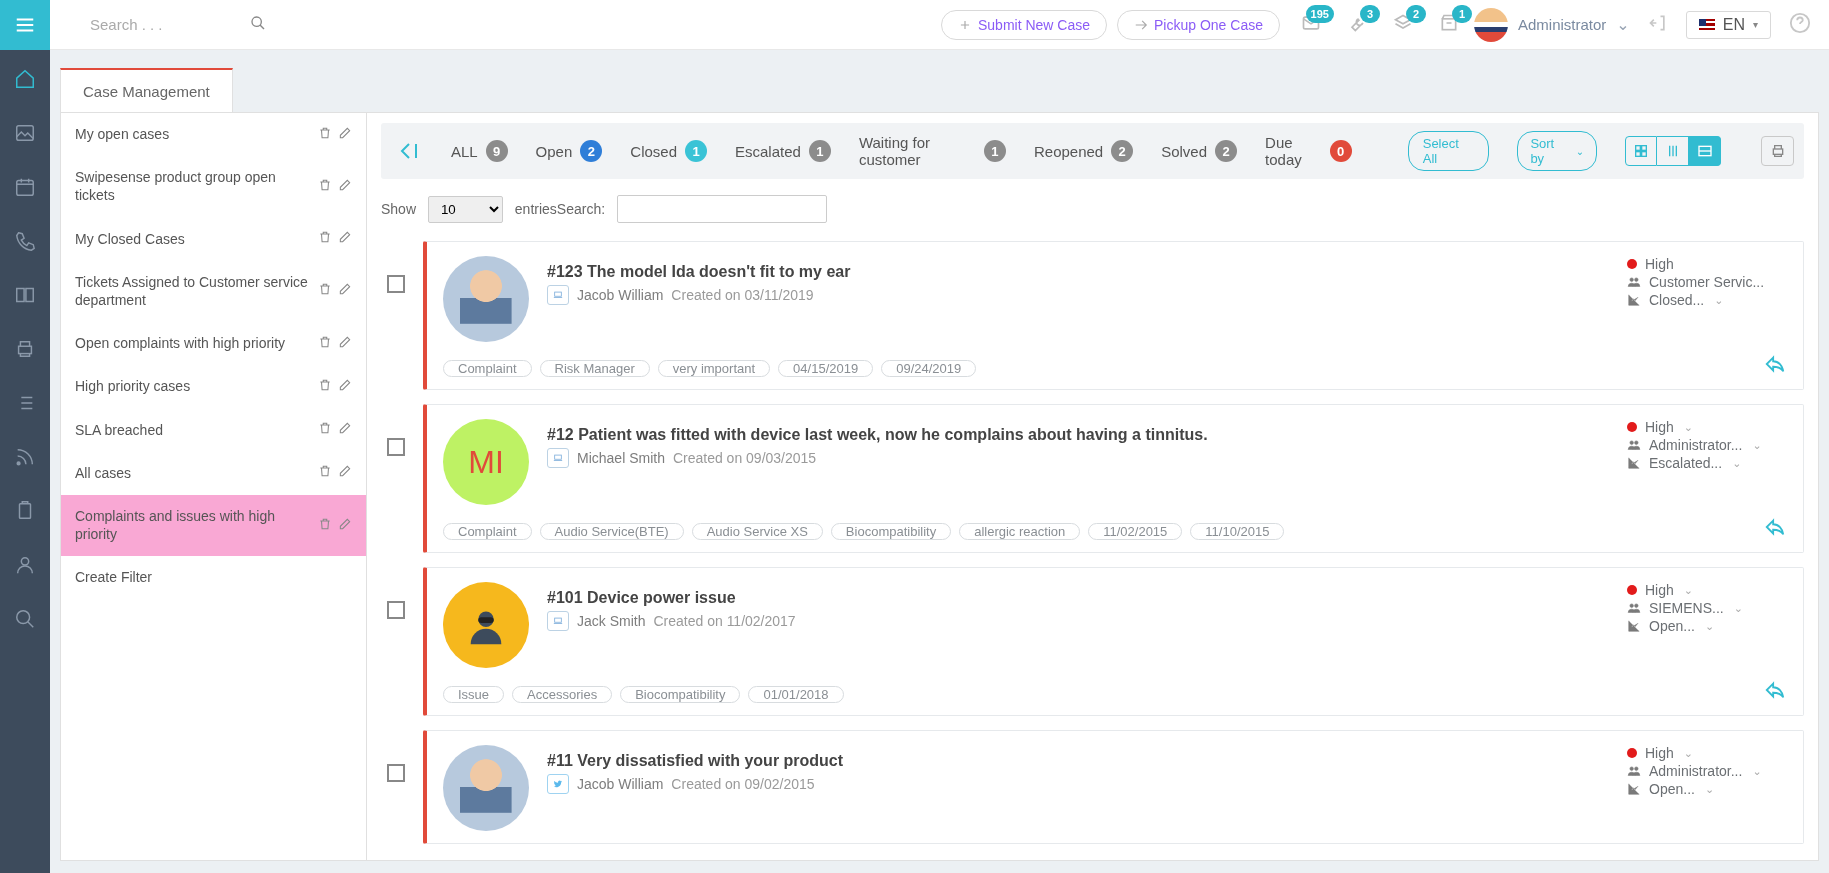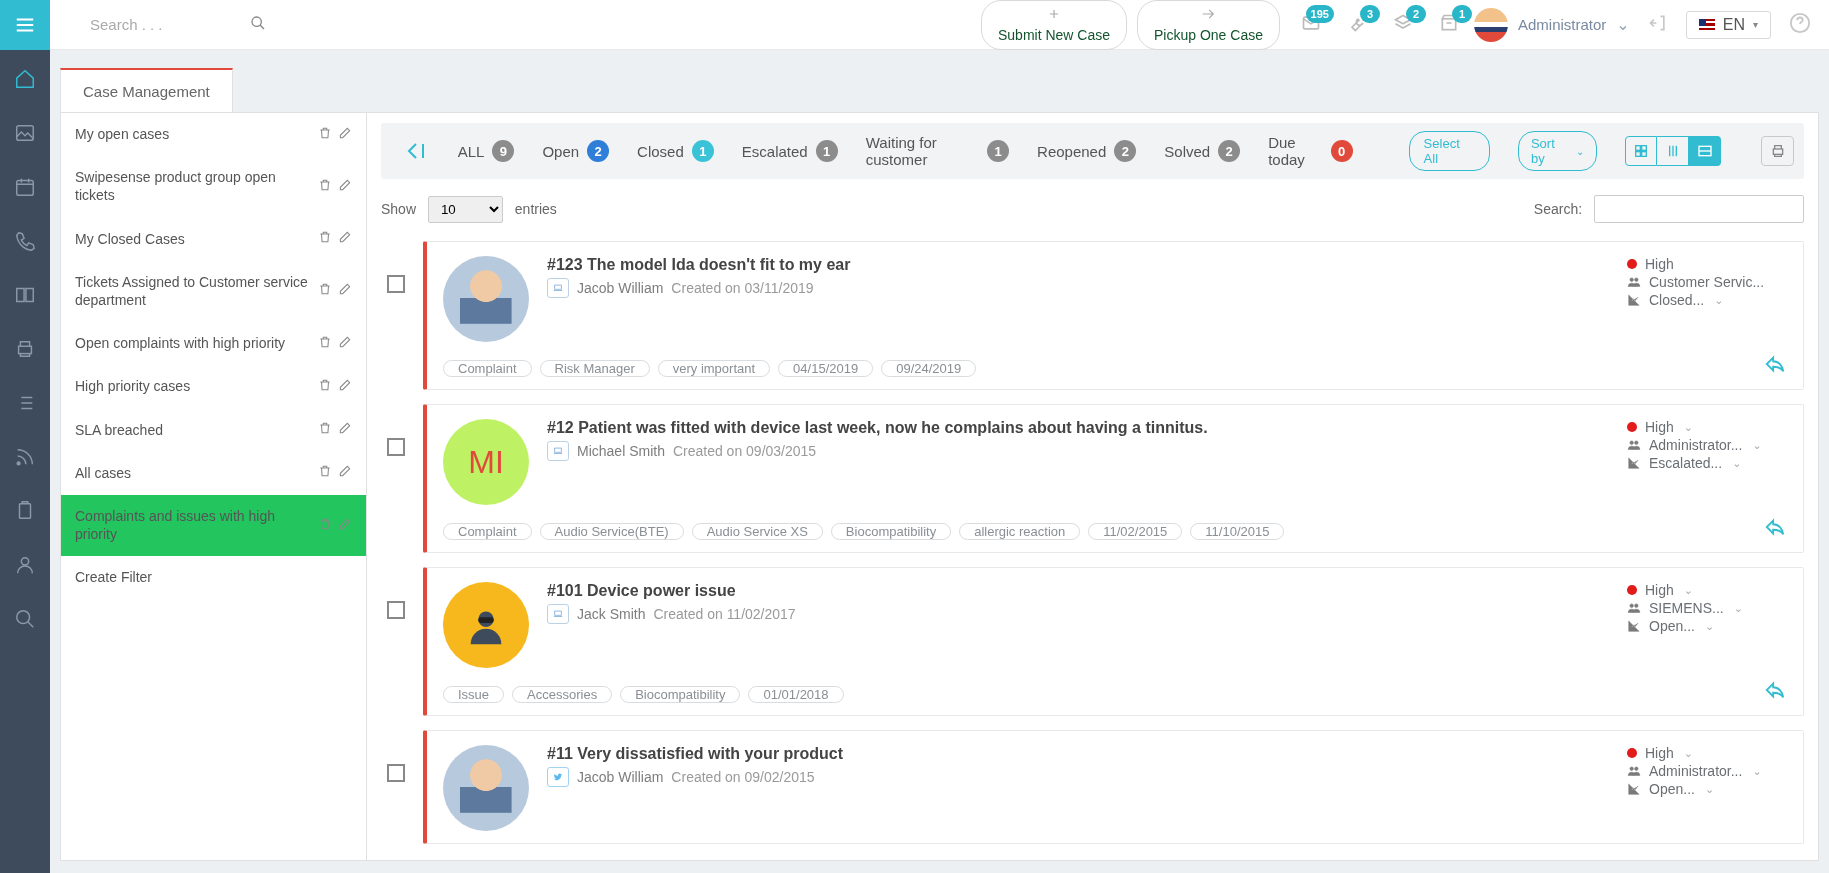--- a/index.html
+++ b/index.html
@@ -6,21 +6,21 @@
   html, body { width: 1829px; height: 873px; font-family: -apple-system, BlinkMacSystemFont, "Segoe UI", Arial, sans-serif; color: #555; background:#fff; overflow:hidden; }
   
   .topbar { position:absolute; left:50px; top:0; right:0; height:50px; display:flex; align-items:center; padding:0 18px 0 40px; border-bottom:1px solid #e8e8e8; background:#fff; z-index:4;}
   .hamburger { position:absolute; left:0; top:0; width:50px; height:50px; background:#32bcd1; display:flex; align-items:center; justify-content:center; z-index:5; cursor:pointer;}
   .hamburger svg { width:22px; height:22px; stroke:#fff; }
   .search-wrap { display:flex; align-items:center; gap:10px; width:230px;}
   .search-input { border:none; outline:none; font-size:15px; color:#888; background:transparent; width:150px;}
   .search-input::placeholder{color:#aaa;}
   .search-icon {color:#888;}
   .topbar-spacer{flex:1;}
-  .pill-btn { border:1px solid #d9d9d9; border-radius:20px; padding:6px 16px; font-size:14px; color:#14532d; background:#fff; display:flex; align-items:center; gap:6px; margin-right:10px; cursor:pointer;flex-direction:column;}
+  .pill-btn { border:1px solid #d9d9d9; border-radius:20px; padding:6px 16px; font-size:14px; color:#8b5cf6; background:#fff; display:flex; align-items:center; gap:6px; margin-right:10px; cursor:pointer;}
   .pill-btn svg{width:14px;height:14px;stroke:#aaa;fill:#aaa;}
   .top-icons{display:flex; align-items:center; gap:24px; margin-left:10px;}
   .top-ic{position:relative; color:#bbb; cursor:pointer;}
   .top-ic svg{width:22px;height:20px;stroke:#bbb;fill:none;stroke-width:2;}
   .badge{position:absolute; top:-8px; right:-12px; min-width:20px; height:18px; padding:0 5px; border-radius:10px; background:#29b6c8; color:#fff; font-size:11px; line-height:18px; text-align:center; font-weight:600;}
   .user-chip{display:flex; align-items:center; gap:10px; margin-left:14px; cursor:pointer;}
   .user-av{width:34px;height:34px;border-radius:50%;background:linear-gradient(#f2c28a 0 40%,#fff 40% 55%,#2a3e6f 55% 70%,#e14a3a 70%);}
   .user-name{color:#7a8aa0; font-size:15px;}
   .chev{color:#9aa6b5;}
   .exit-ic{margin-left:18px;color:#c7c7c7;cursor:pointer;}
@@ -35,27 +35,27 @@
   .rail-ic.active svg{stroke:#32bcd1;}
   
   .page{position:absolute;left:50px;top:50px;right:0;bottom:0;background:#ecf0f3;}
   .tab-wrap{padding:18px 0 0 10px;}
   .tab{display:inline-block;background:#fff;border:1px solid #e0e0e0;border-bottom:none;border-top:2px solid #e14a3a;padding:13px 22px 12px;font-size:15px;color:#666;position:relative;z-index:2;}
   .panel{margin:0 10px 10px 10px;background:#fff;border:1px solid #e0e0e0;position:relative;height:749px;display:flex;}
   
   .filters{width:306px;border-right:1px solid #e0e0e0;overflow:auto;}
   .filters ul{list-style:none;}
   .filters li{display:flex;align-items:center;justify-content:space-between;padding:12px 14px;font-size:14px;color:#555;border-bottom:1px solid transparent;cursor:pointer;}
-  .filters li.active{background:#22c55e;}
+  .filters li.active{background:#f9a8d4;}
   .filters li .f-actions{display:flex;gap:6px;color:#888;}
   .filters li .f-actions svg{width:14px;height:14px;stroke:#888;fill:none;stroke-width:1.8;}
   .filters li .f-label{flex:1;padding-right:10px;line-height:1.3;}
   
   .main{flex:1;padding:10px 14px 14px 0;overflow:auto;}
-  .status-bar{background:#f1f3f5;border-radius:3px;padding:8px 10px 8px 18px;display:flex;align-items:center;gap:28px;margin-left:14px;margin-bottom:16px;}
+  .status-bar{background:#f1f3f5;border-radius:3px;padding:8px 10px 8px 11px;display:flex;align-items:center;gap:28px;margin-left:14px;margin-bottom:16px;}
   .back-ic{width:32px;height:32px;display:flex;align-items:center;justify-content:center;cursor:pointer;}
   .back-ic svg{stroke:#32bcd1;width:24px;height:24px;fill:none;stroke-width:2;}
   .status-item{display:flex;align-items:center;gap:8px;font-size:15px;color:#555;cursor:pointer;}
   .status-count{min-width:22px;height:22px;border-radius:50%;display:flex;align-items:center;justify-content:center;font-size:13px;color:#fff;font-weight:600;}
   .c-grey{background:#8c8c8c;}
   .c-blue{background:#2f7ed8;}
   .c-cyan{background:#3ac3d6;}
   .c-red{background:#e14a3a;}
   .status-spacer{flex:1;}
   .select-all{border:1px solid #32bcd1;color:#32bcd1;border-radius:16px;padding:4px 14px;font-size:13px;cursor:pointer;}
@@ -63,34 +63,34 @@
   .view-group{display:flex;align-items:center;}
   .view-btn{width:32px;height:30px;border:1px solid #32bcd1;display:flex;align-items:center;justify-content:center;cursor:pointer;border-left:none;}
   .view-btn:first-child{border-left:1px solid #32bcd1;border-radius:4px 0 0 4px;}
   .view-btn:last-child{border-radius:0 4px 4px 0;}
   .view-btn svg{stroke:#32bcd1;width:16px;height:16px;fill:none;stroke-width:2;}
   .view-btn.active{background:#32bcd1;}
   .view-btn.active svg{stroke:#fff;}
   .print-btn{margin-left:12px;border:1px solid #c9c9c9;width:34px;height:30px;border-radius:4px;display:flex;align-items:center;justify-content:center;cursor:pointer;}
   .print-btn svg{stroke:#888;fill:none;width:16px;height:16px;stroke-width:2;}
   
-  .table-controls{display:flex;align-items:center;justify-content:space-between;margin:0 0 18px 14px;font-size:14px;color:#666;}
+  .table-controls{display:flex;align-items:center;margin:0 0 18px 14px;font-size:14px;color:#666;}
   .table-controls select{border:1px solid #ccc;padding:4px 30px 4px 8px;border-radius:2px;margin:0 8px;}
   .table-controls .tbl-search input{border:1px solid #ccc;height:28px;width:210px;border-radius:2px;margin-left:8px;padding:0 6px;}
   
   .row{display:flex;align-items:flex-start;margin:0 0 14px 14px;}
   .rowcheck{margin:34px 18px 0 6px;width:18px;height:18px;border:2px solid #888;cursor:pointer;flex-shrink:0;}
   .card{flex:1;border:1px solid #e6e9ec;border-left:4px solid #e14a3a;border-radius:2px;padding:14px 16px 12px 16px;position:relative;background:#fff;}
   .card-top{display:flex;gap:18px;}
   .avatar{width:86px;height:86px;border-radius:50%;background:#e7e7e7 center/cover;flex-shrink:0;}
   .av-photo{background:radial-gradient(circle at 50% 35%,#f0c9a5 0 22%,transparent 23%),linear-gradient(#5d7a9e,#5d7a9e) center 70%/60% 30% no-repeat,linear-gradient(#b7c9dd,#b7c9dd);}
   .av-initial{background:#bef264;display:flex;align-items:center;justify-content:center;font-size:32px;color:#e14a3a;}
   .av-yellow{background:#f6b81d;display:flex;align-items:center;justify-content:center;}
   .av-yellow svg{width:46px;height:46px;}
-  .card-body{flex:1;}
+  .card-body{flex:1;margin-top:7px;}
   .card-title{font-size:16px;color:#444;font-weight:600;margin-bottom:4px;}
   .meta{display:flex;align-items:center;gap:8px;font-size:14px;color:#7d7d7d;}
   .src-ic{width:22px;height:20px;border:1px solid #bcd2e4;border-radius:3px;display:flex;align-items:center;justify-content:center;}
   .src-ic svg{width:12px;height:10px;stroke:#7faedb;fill:none;stroke-width:2;}
   .src-ic.tw{border-color:#9fd3f1;}
   .src-ic.tw svg{fill:#5bb9ec;stroke:none;}
   .created{color:#9a9a9a;}
   .tags{display:flex;flex-wrap:wrap;gap:8px;margin-top:18px;}
   .tag{border:1px solid #d8dcdf;border-radius:16px;padding:0 14px;font-size:13px;color:#8a8f94;}
   .card-right{width:160px;font-size:14px;color:#6b6f73;flex-shrink:0;}

